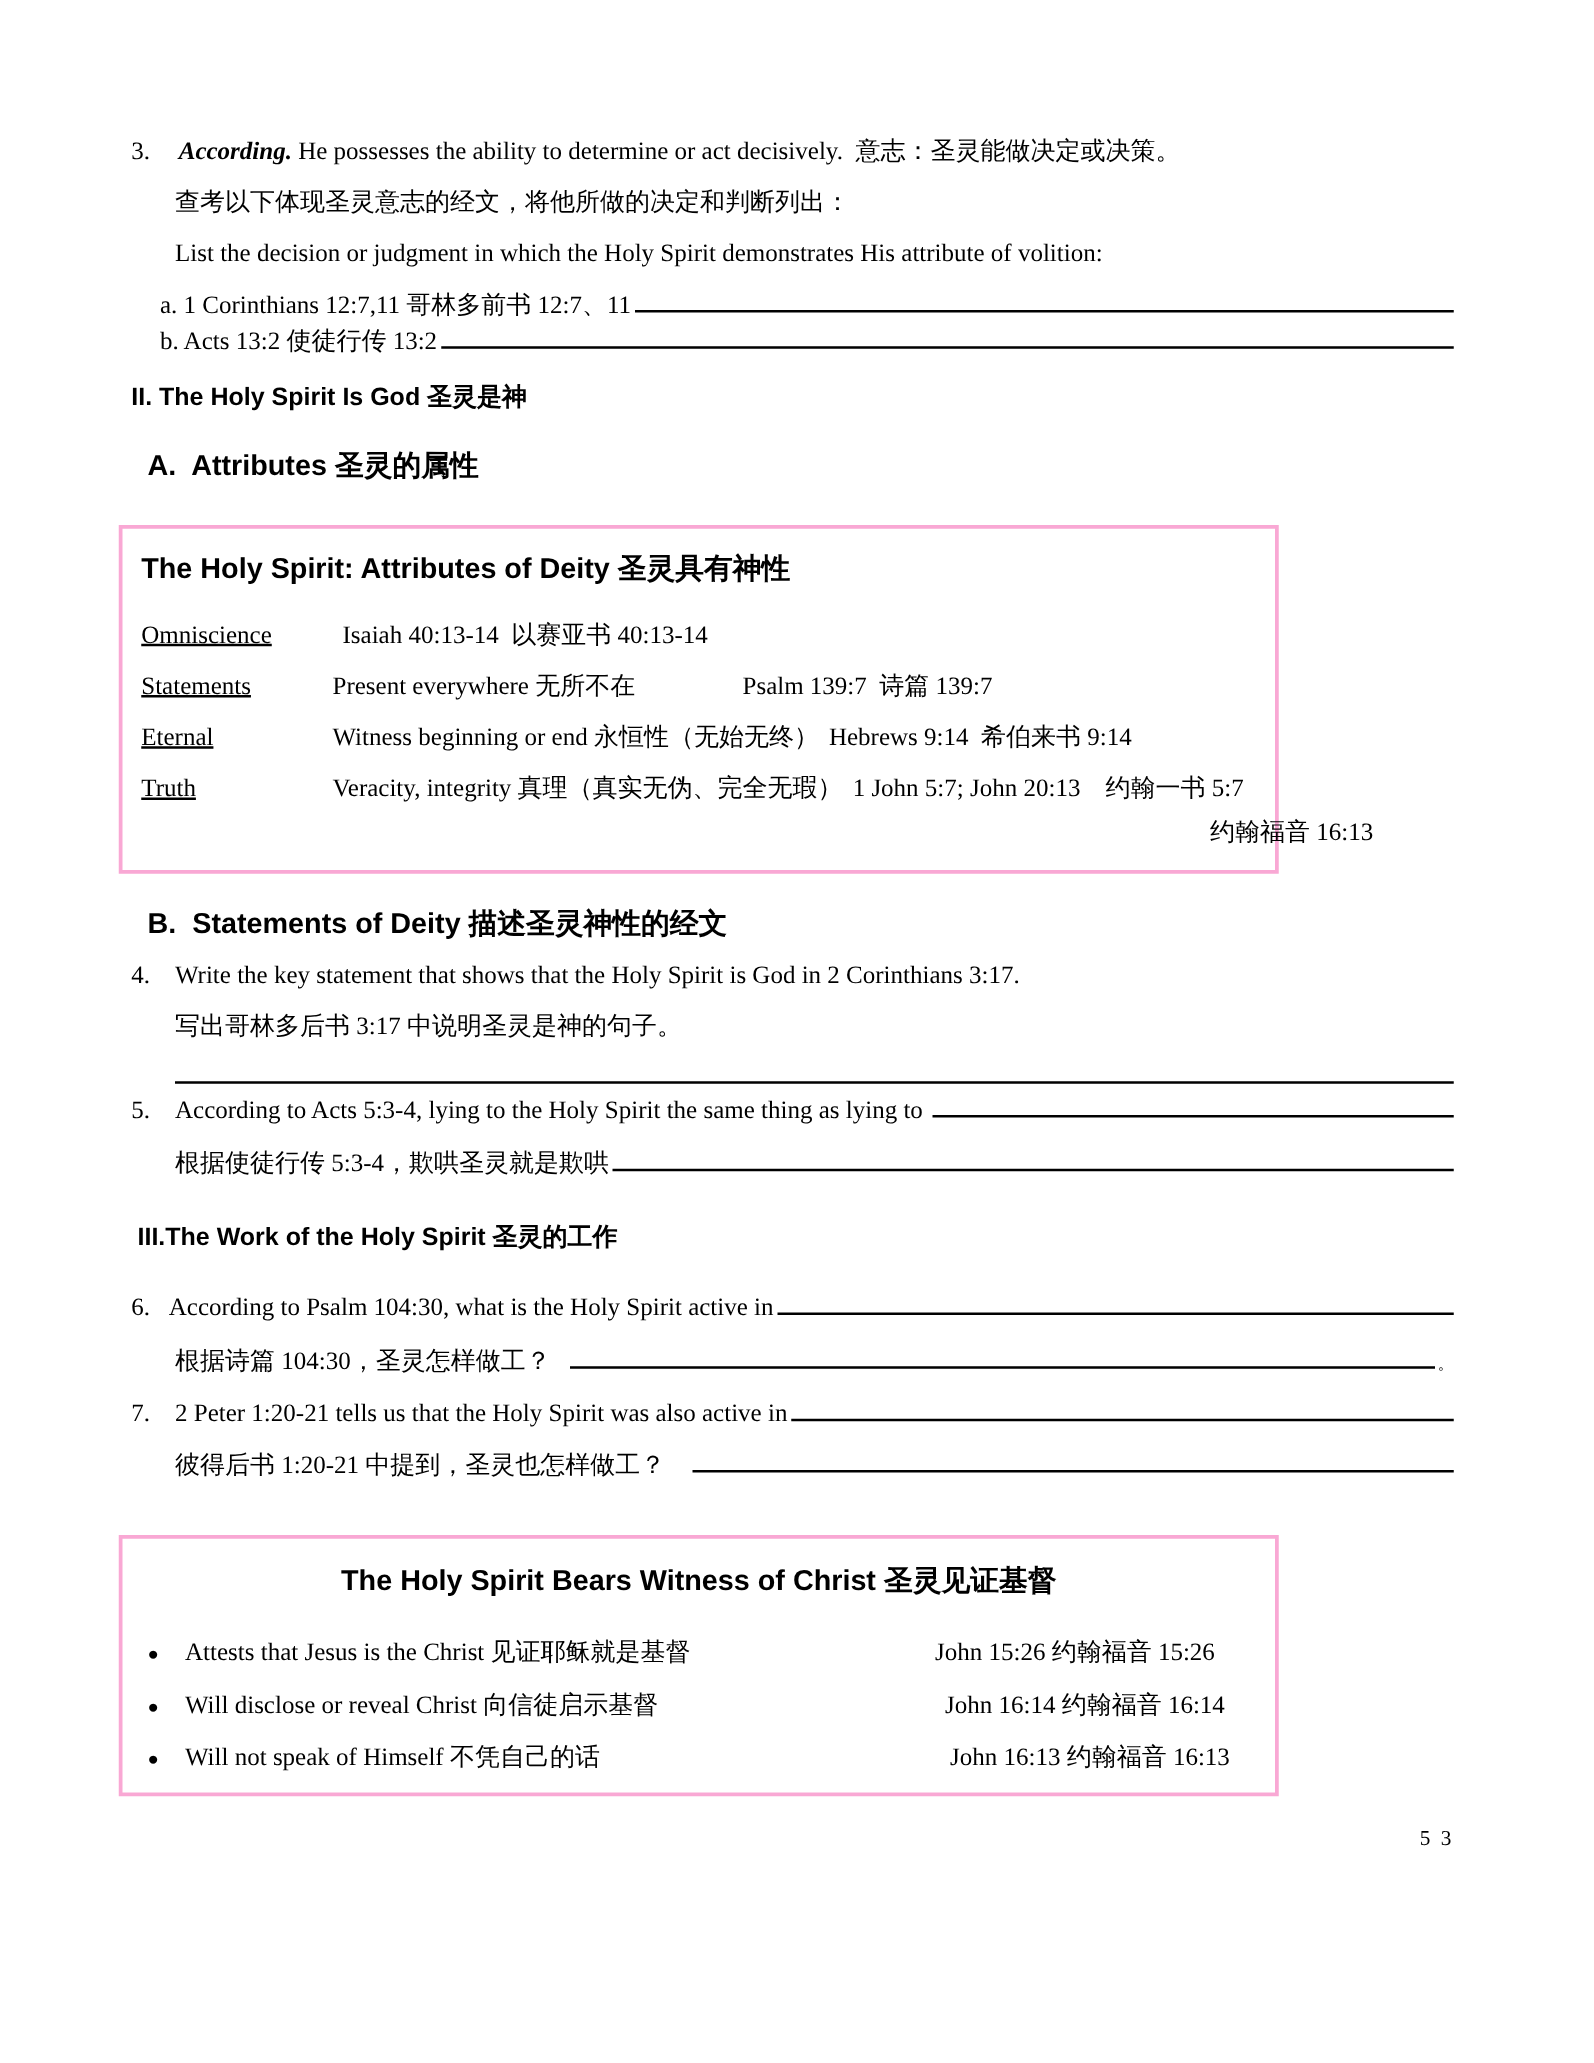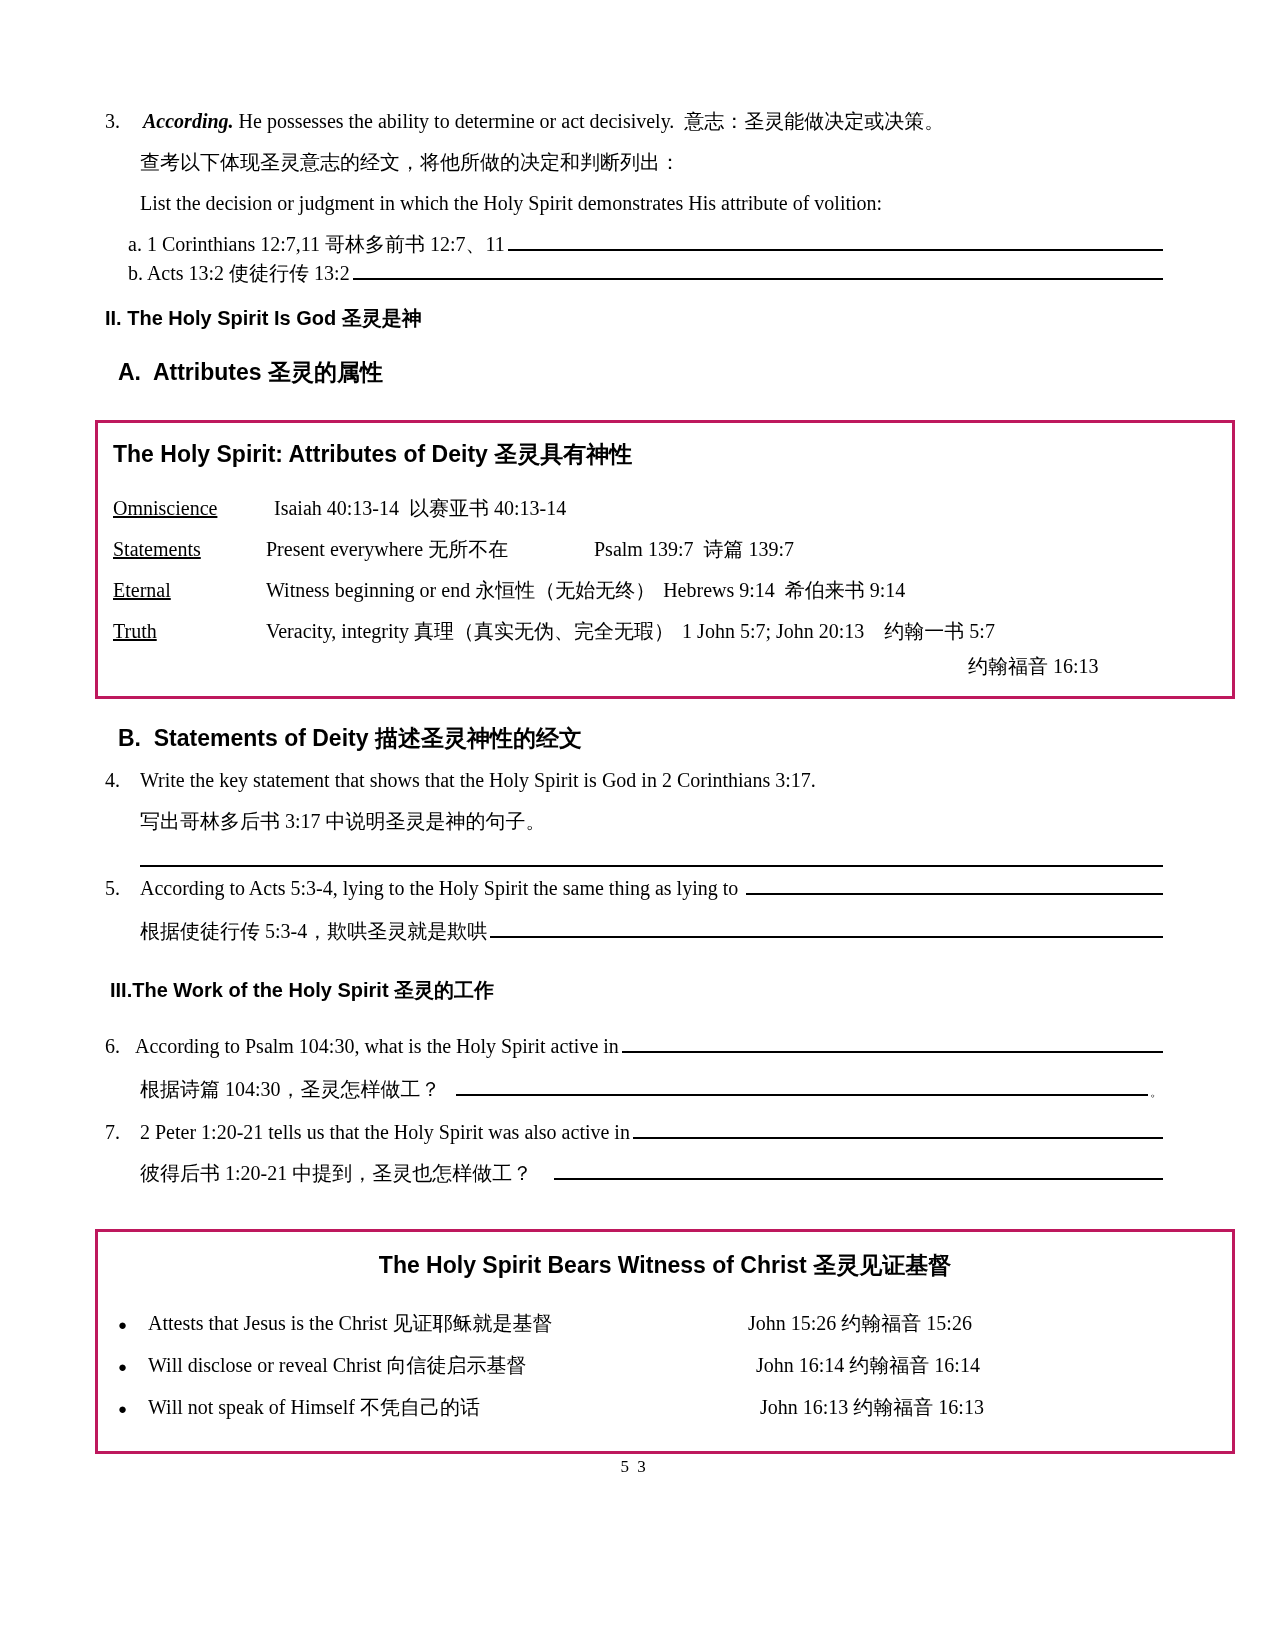--- a/index.html
+++ b/index.html
@@ -28,46 +28,46 @@
   .h-main {
     font-family:"Liberation Sans","DejaVu Sans",sans-serif;
     font-weight:bold; font-size:20px; line-height:42px; white-space:pre-wrap;
   }
   .h-sub {
     font-family:"Liberation Sans","DejaVu Sans",sans-serif;
     font-weight:bold; font-size:23px; line-height:30px; margin-left:13px; white-space:pre-wrap;
   }
   .box {
     box-sizing:border-box;
-    margin-left:-10px; width:1140px;
-    border:3px solid #be185d;
+    margin-left:-10px; width:928px;
+    border:3px solid #f9a8d4;
   }
   .box1 { margin-top:33px; padding:16px 18px 16px 15px; }
   .box1-title {
     font-family:"Liberation Sans","DejaVu Sans",sans-serif;
     font-weight:bold; font-size:23px; line-height:30px; white-space:pre-wrap;
   }
   .attr-row { display:flex; align-items:baseline; line-height:27px; margin-top:14px; }
   .attr-row.first { margin-top:26px; }
   .attr-name { flex:0 0 153px; white-space:pre;text-decoration:underline; }
   .attr-desc { display:inline-block; min-width:320px; white-space:pre; }
   .attr-ref { white-space:pre; margin-left:8px; }
   .overflow-ref { line-height:27px; margin-top:8px; margin-left:855px; white-space:pre; }
-  .box2 { margin-top:42px; padding:18px 20px 28px 20px; }
+  .box2 { margin-top:42px; padding:18px 20px 12px 20px; }
   .box2-title {
     font-family:"Liberation Sans","DejaVu Sans",sans-serif;
     font-weight:bold; font-size:23px; line-height:30px; text-align:center; white-space:pre-wrap;
   }
   .wit-row { display:flex; align-items:baseline; line-height:27px; margin-top:13px; }
   .wit-row.first { margin-top:30px; }
   .wit-bullet { flex:0 0 30px; font-size:15px; }
   .wit-text { display:inline-block; min-width:600px; white-space:pre; }
   .wit-ref { white-space:pre; }
   .zh-suffix { font-size:13px; margin-left:2px; }
-  .pagenum { text-align:center; margin-top:3px; font-size:17px; letter-spacing:2px; }
+  .pagenum { text-align:right; margin-top:24px; font-size:17px; letter-spacing:2px; }
 </style>
 </head>
 <body>
 
 <div class="page">
 
   <div class="flexline">
     <span class="num3">3.</span>
     <span class="nowrap"><span class="term">According.</span><span class="nowrap"> He possesses the ability to determine or act decisively.  意志：圣灵能做决定或决策。</span></span>
   </div>

